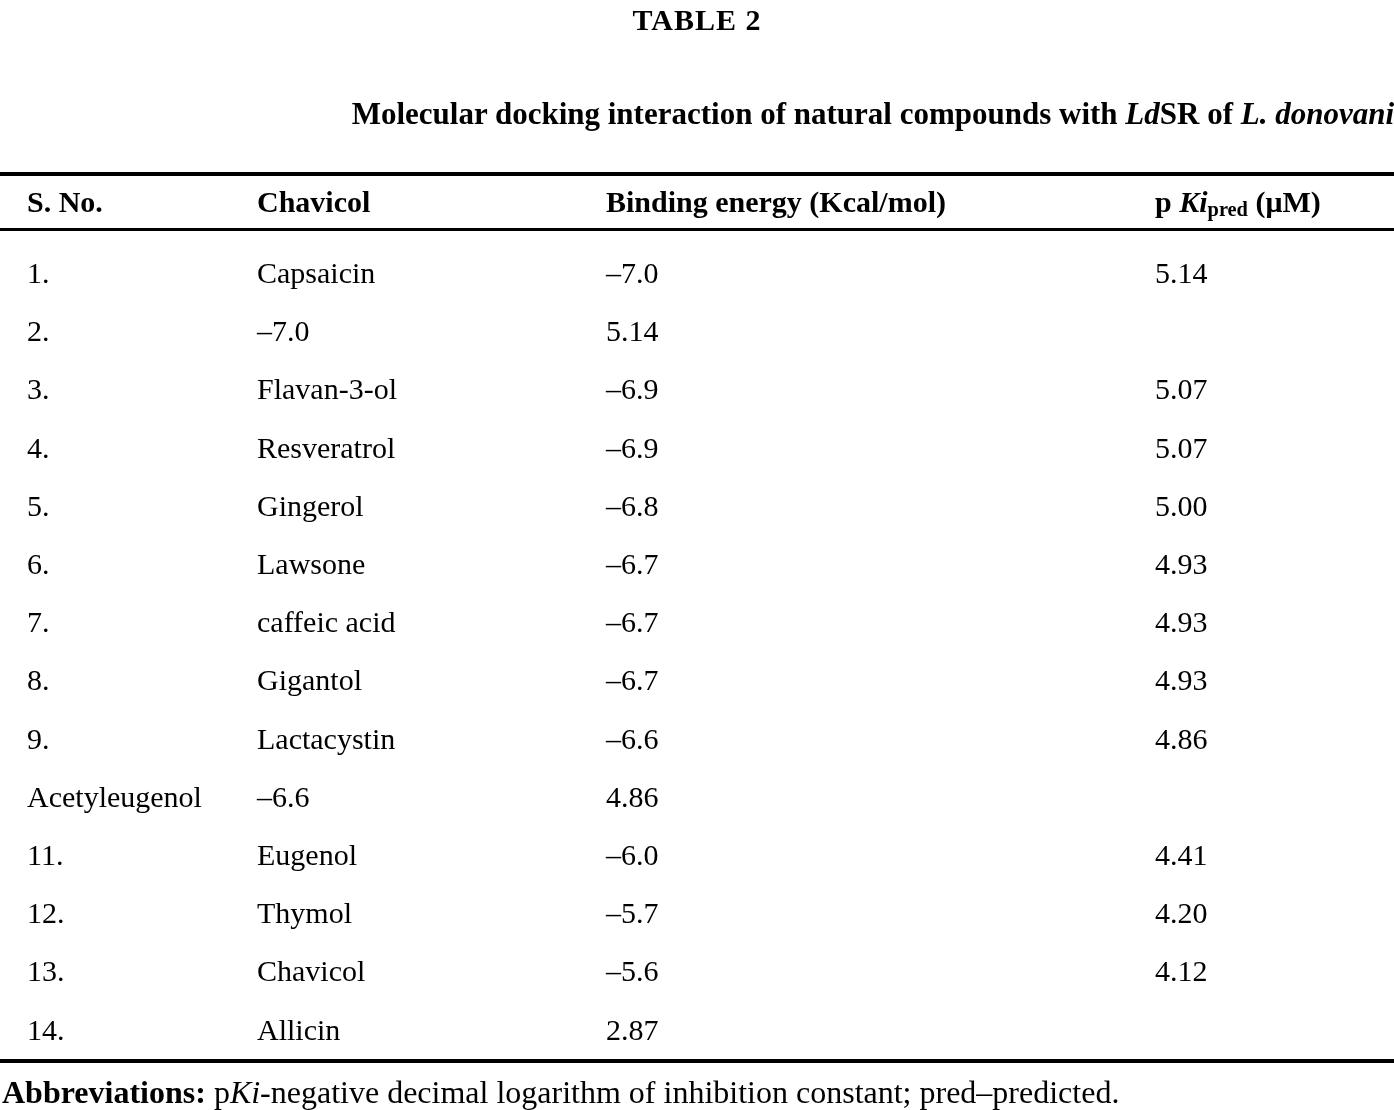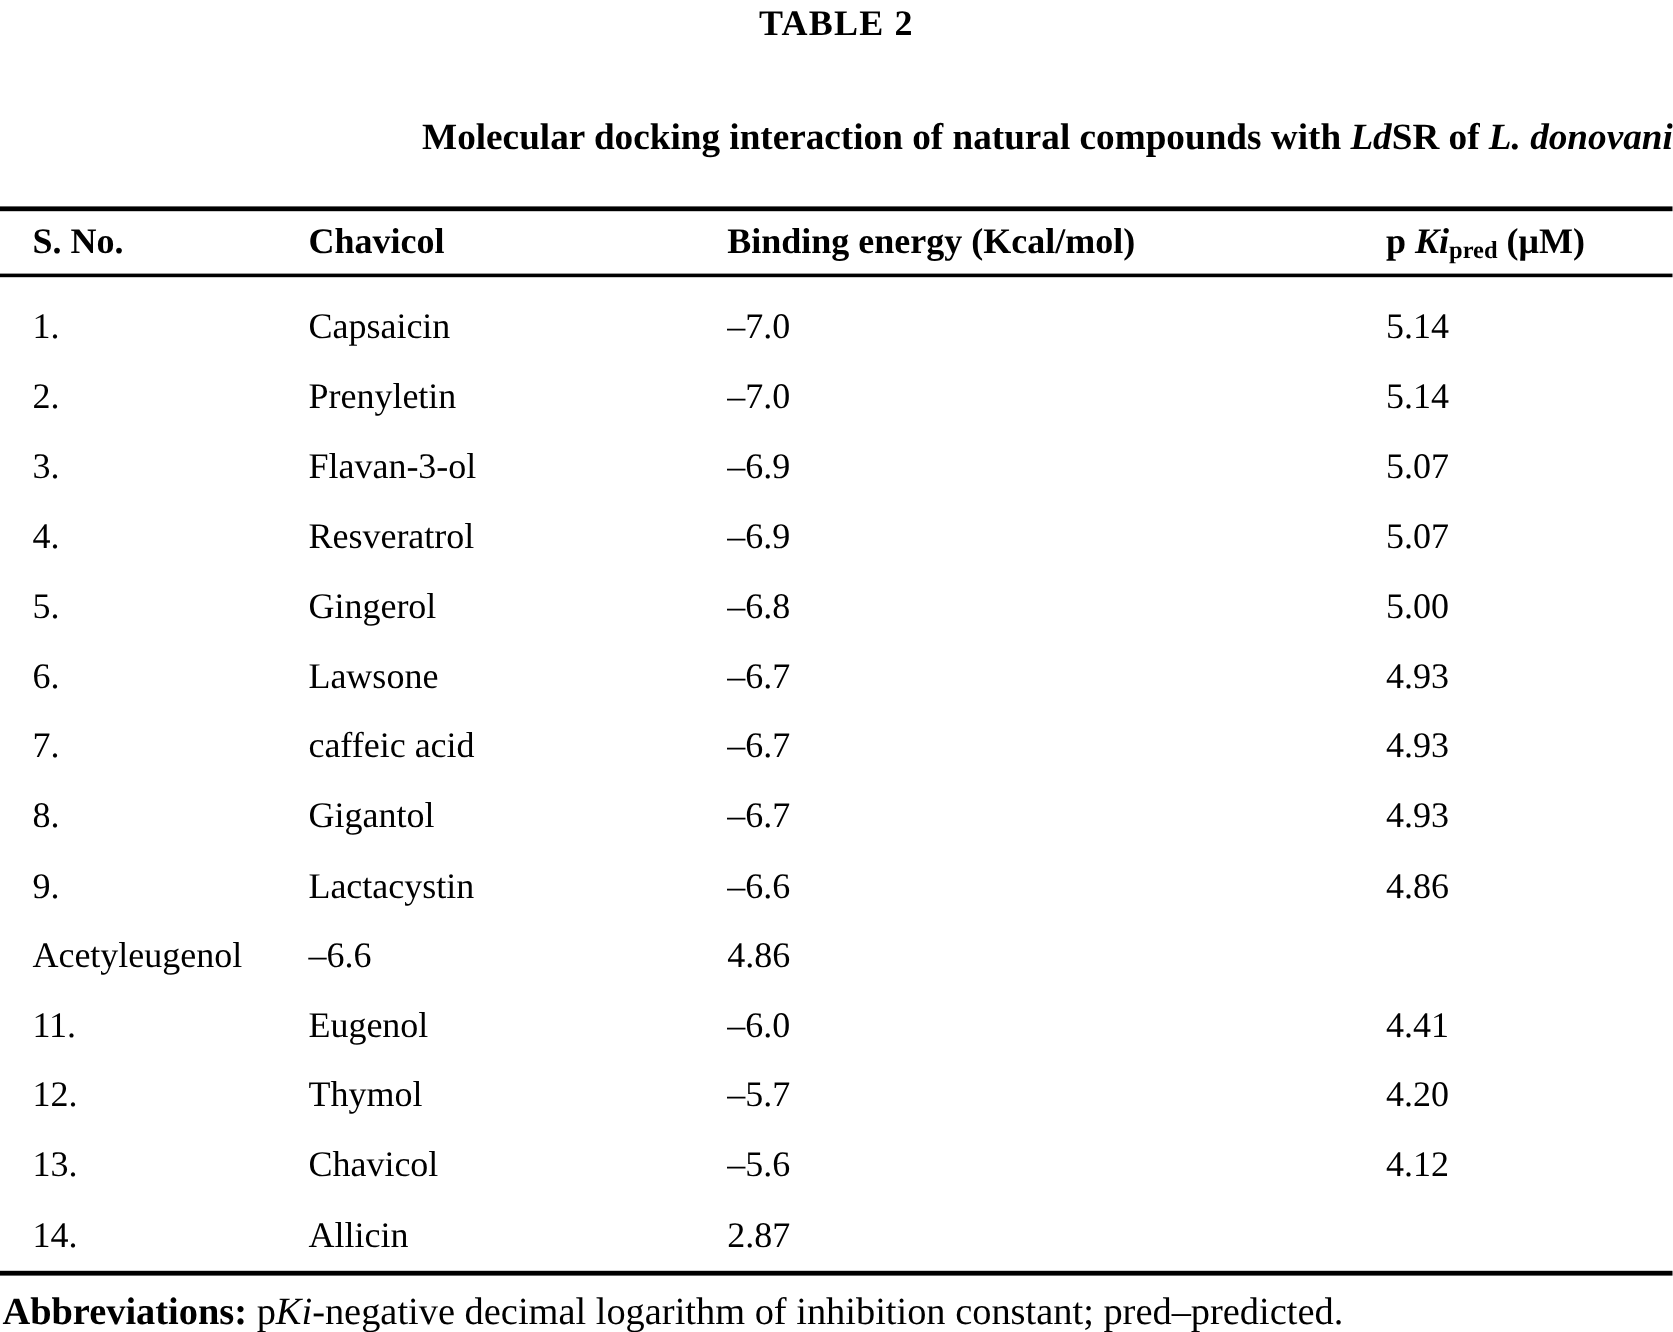--- a/index.html
+++ b/index.html
@@ -97,21 +97,20 @@
     <div class="table-body">
   <div class="grid-row body-row">
     <div class="cell">1.</div>
     <div class="cell">Capsaicin</div>
     <div class="cell">–7.0</div>
     <div class="cell">5.14</div>
   </div>
 
   <div class="grid-row body-row">
     <div class="cell">2.</div>
-    <div class="cell">Prenyletin</div>
     <div class="cell">–7.0</div>
     <div class="cell">5.14</div>
   </div>
 
   <div class="grid-row body-row">
     <div class="cell">3.</div>
     <div class="cell">Flavan-3-ol</div>
     <div class="cell">–6.9</div>
     <div class="cell">5.07</div>
   </div>

